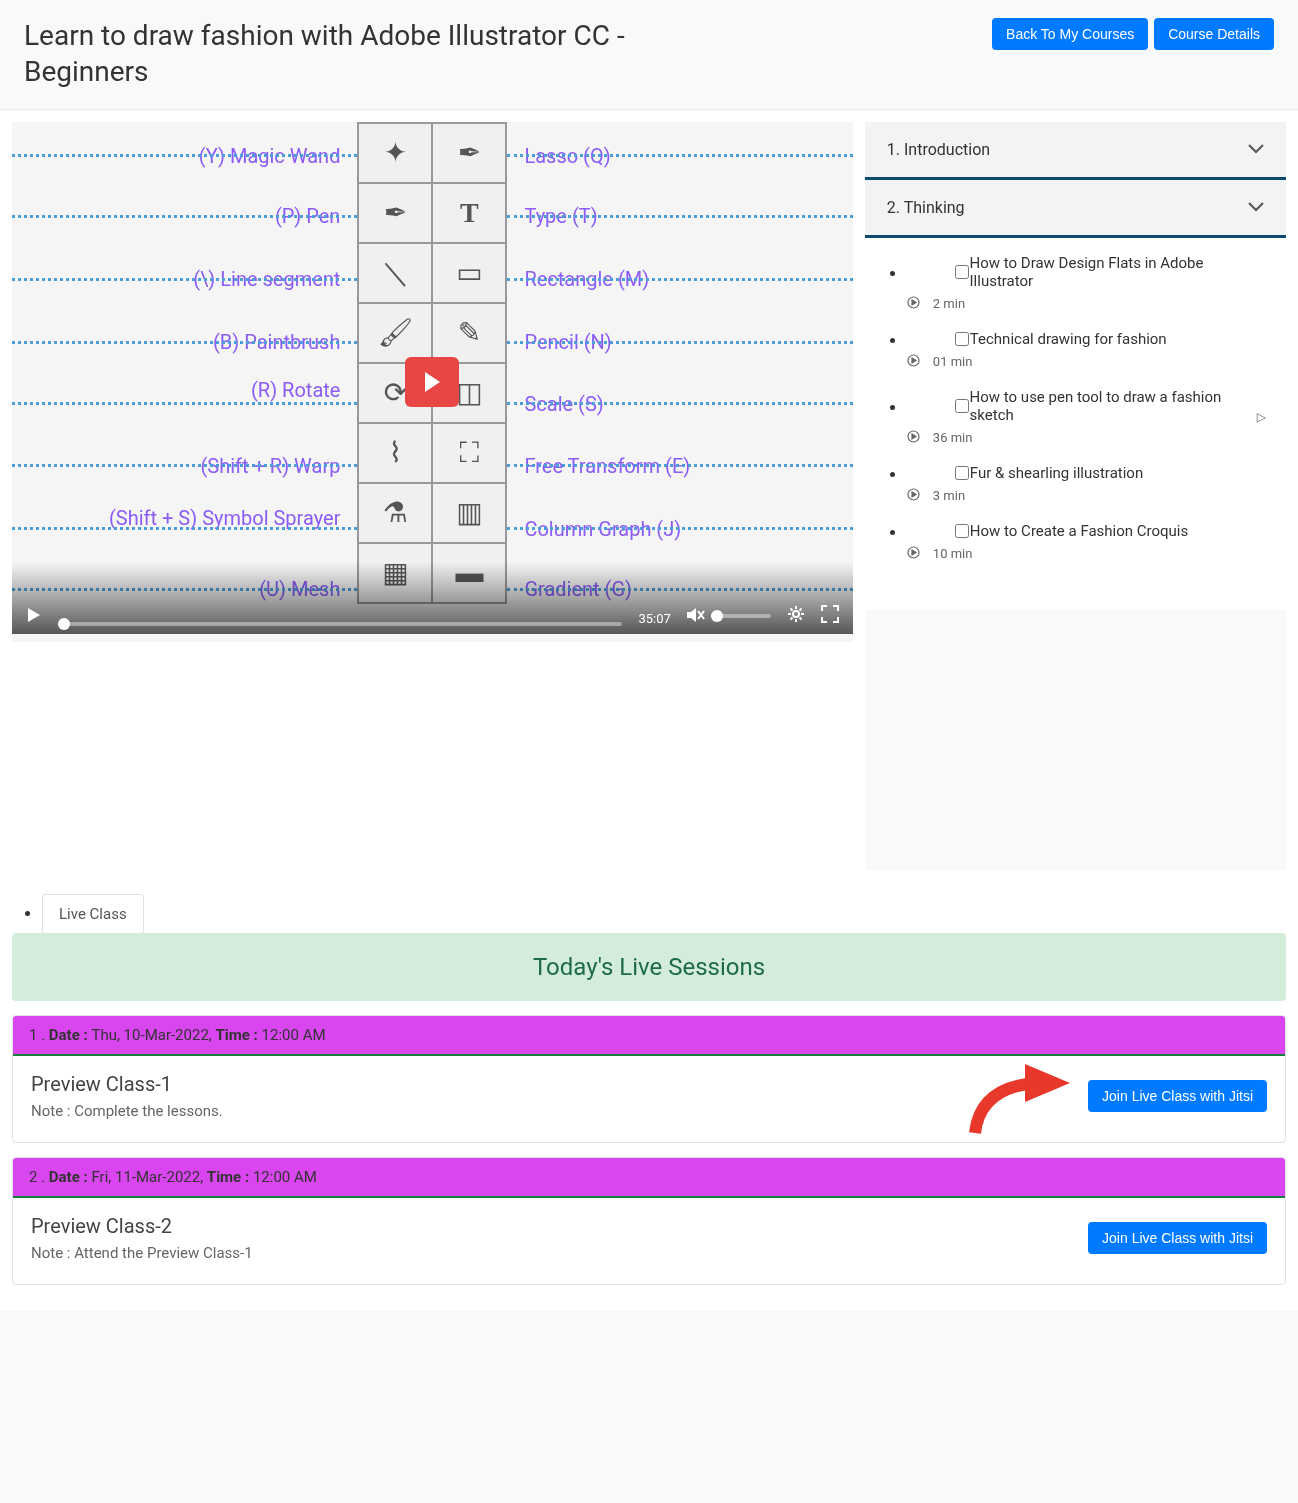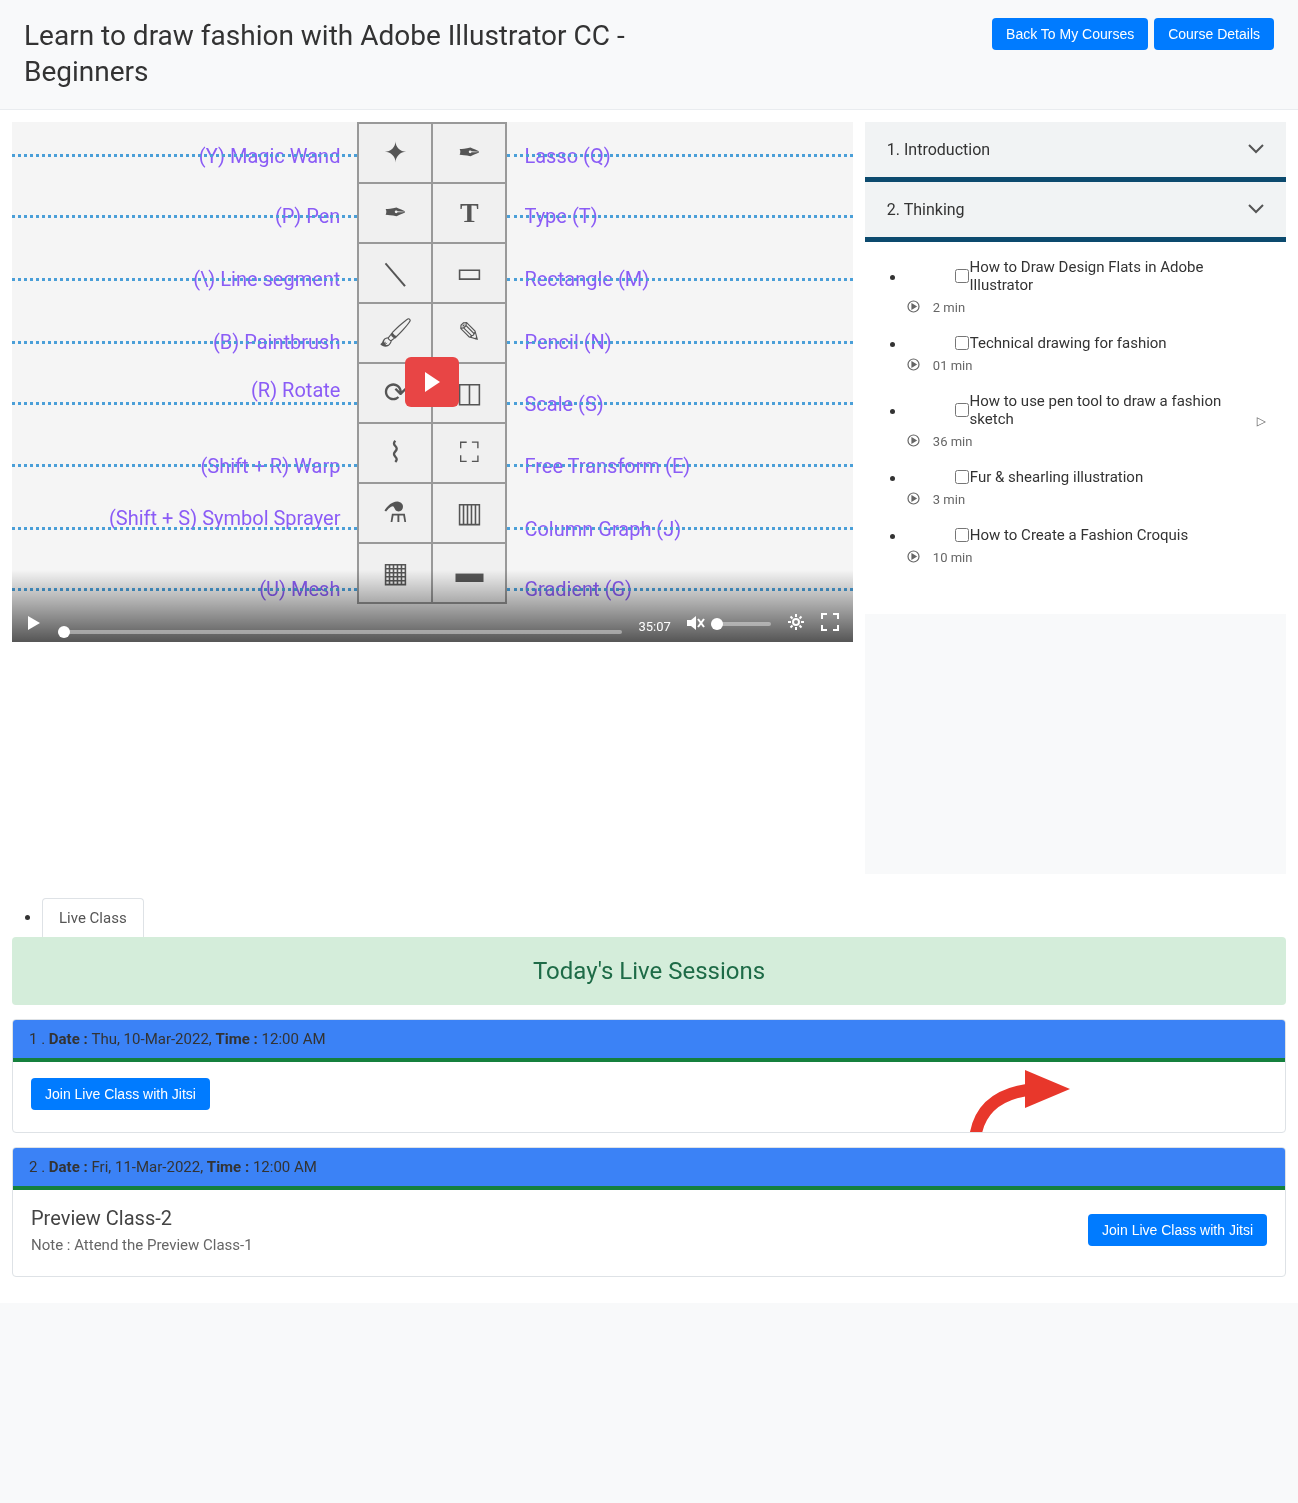--- a/index.html
+++ b/index.html
@@ -18,31 +18,31 @@
 .video-thumb { width: 100%; height: 520px; position: relative; background: #f5f5f5; overflow: hidden; }
 .tool-palette { position: absolute; left: 50%; top: 0; transform: translateX(-50%); width: 150px; background: #e8e8e8; border: 1px solid #999; }
 .tool-row { display: flex; }
 .tool-cell { width: 75px; height: 60px; border: 1px solid #999; display: flex; align-items: center; justify-content: center; font-size: 28px; color: #555; background: #f0f0f0; }
 .tool-label { position: absolute; font-size: 20px; color: #8b5cf6; white-space: nowrap; }
 .label-left { text-align: right; }
 .dotted-line { position: absolute; border-top: 3px dotted #4a9fd8; height: 0; }
 .play-btn { position: absolute; left: 50%; top: 50%; transform: translate(-50%,-50%); width: 54px; height: 50px; background: #e84545; border-radius: 6px; display: flex; align-items: center; justify-content: center; cursor: pointer; }
 .play-btn svg { fill: #fff; }
 
-.video-controls { position: absolute; bottom: 0; left: 0; right: 0; height: 72px; background: linear-gradient(to top, rgba(0,0,0,0.65), rgba(0,0,0,0)); display: flex; align-items: flex-end; padding: 0 14px 8px; gap: 16px; color: #fff; font-size: 13px; }
+.video-controls { position: absolute; bottom: 8px; left: 0; right: 0; height: 72px; background: linear-gradient(to top, rgba(0,0,0,0.65), rgba(0,0,0,0)); display: flex; align-items: flex-end; padding: 0 14px 8px; gap: 16px; color: #fff; font-size: 13px; }
 .vc-play { cursor: pointer; }
 .vc-progress { flex: 1; height: 4px; background: rgba(255,255,255,0.4); position: relative; border-radius: 2px; }
 .vc-progress-thumb { position: absolute; left: 0; top: -4px; width: 12px; height: 12px; background: #fff; border-radius: 50%; }
 .vc-time { font-size: 13px; }
 .vc-vol { display: flex; align-items: center; gap: 6px; }
 .vc-vol-track { width: 60px; height: 4px; background: rgba(255,255,255,0.4); position: relative; border-radius: 2px; }
 .vc-vol-thumb { position: absolute; left: 0; top: -4px; width: 12px; height: 12px; background: #fff; border-radius: 50%; }
 .vc-icon { cursor: pointer; }
 
-.accordion-item { background: #f1f3f4; border-bottom: 5px solid #0c4a6e; padding: 18px 22px; display: flex; justify-content: space-between; align-items: center; cursor: pointer; font-size: 16px; color: #333; }
+.accordion-item { background: #f1f3f4; border-bottom: 3px solid #0c4a6e; padding: 18px 22px; display: flex; justify-content: space-between; align-items: center; cursor: pointer; font-size: 16px; color: #333; }
 .accordion-item.active { color: #0d6efd; font-weight: 600; border-bottom: 3px solid #0d6efd; }
 .chevron { font-size: 14px; }
 .accordion-item.active .chevron { color: #0d6efd; }
 
 .lesson-list { background: #fff; padding: 16px 22px 10px 42px; }
 .lesson-list ul { list-style: disc; padding-left: 0; }
 .lesson-item { margin-bottom: 18px; position: relative; }
 .lesson-top { display: flex; align-items: center; gap: 1px; margin-left: 48px; }
 .lesson-check { width: 14px; height: 14px; }
 .lesson-title { font-size: 15px; color: #333; cursor: pointer; }
@@ -52,21 +52,21 @@
 .ad-space { background: #f8f9fa; height: 260px; margin-top: 20px; }
 
 .lower-section { padding: 12px; background: #fff; }
 .tab-wrap { margin-left: 18px; margin-bottom: 0; }
 .tab-wrap ul { list-style: disc; padding-left: 12px; }
 .tab { display: inline-block; background: #fff; border: 1px solid #dee2e6; border-bottom: none; padding: 10px 16px; font-size: 15px; color: #555; border-radius: 4px 4px 0 0; }
 
 .sessions-banner { background: #d4edda; color: #1e6b47; text-align: center; padding: 20px; font-size: 24px; font-weight: 400; border-radius: 4px; margin-bottom: 14px; }
 
 .session-card { border: 1px solid #dee2e6; border-radius: 4px; margin-bottom: 14px; overflow: hidden; background: #fff; }
-.session-header { background: #3b82f6; border-bottom: 4px solid #15803d; padding: 10px 16px; font-size: 15px; }
+.session-header { background: #d946ef; border-bottom: 2px solid #15803d; padding: 10px 16px; font-size: 15px; }
 .session-body { padding: 16px 18px 22px; display: flex; justify-content: space-between; align-items: center; position: relative; }
 .session-body-left .title { font-size: 20px; color: #444; margin-bottom: 6px; }
 .session-body-left .note { font-size: 15px; color: #666; }
 
 .arrow-pointer { position: absolute; right: 210px; top: 2px; width: 110px; height: 80px; }
 .arrow-pointer svg { width: 100%; height: 100%; }
 </style>
 </head>
 <body>
 
@@ -301,20 +301,24 @@
         <li><span class="tab">Live Class</span></li>
       </ul>
   </div>
   <div class="sessions-banner">Today's Live Sessions</div>
   <div id="sessions-container">
       <div class="session-card">
     <div class="session-header">
       <span>1 . </span><b>Date : </b><span>Thu, 10-Mar-2022, </span><b>Time : </b><span>12:00 AM</span>
     </div>
     <div class="session-body">
+      <div class="session-body-left">
+        <div class="title">Preview Class-1</div>
+        <div class="note">Note : Complete the lessons.</div>
+      </div>
       <div class="arrow-pointer">
         <svg viewBox="0 0 110 80">
               <path d="M10 75 Q 15 30 70 25" stroke="#e8372b" stroke-width="12" fill="none"></path>
               <polygon points="60,6 105,25 60,44" fill="#e8372b"></polygon>
             </svg>
       </div>
       <button class="btn-primary">Join Live Class with Jitsi</button>
     </div>
   </div>
       <div class="session-card">

